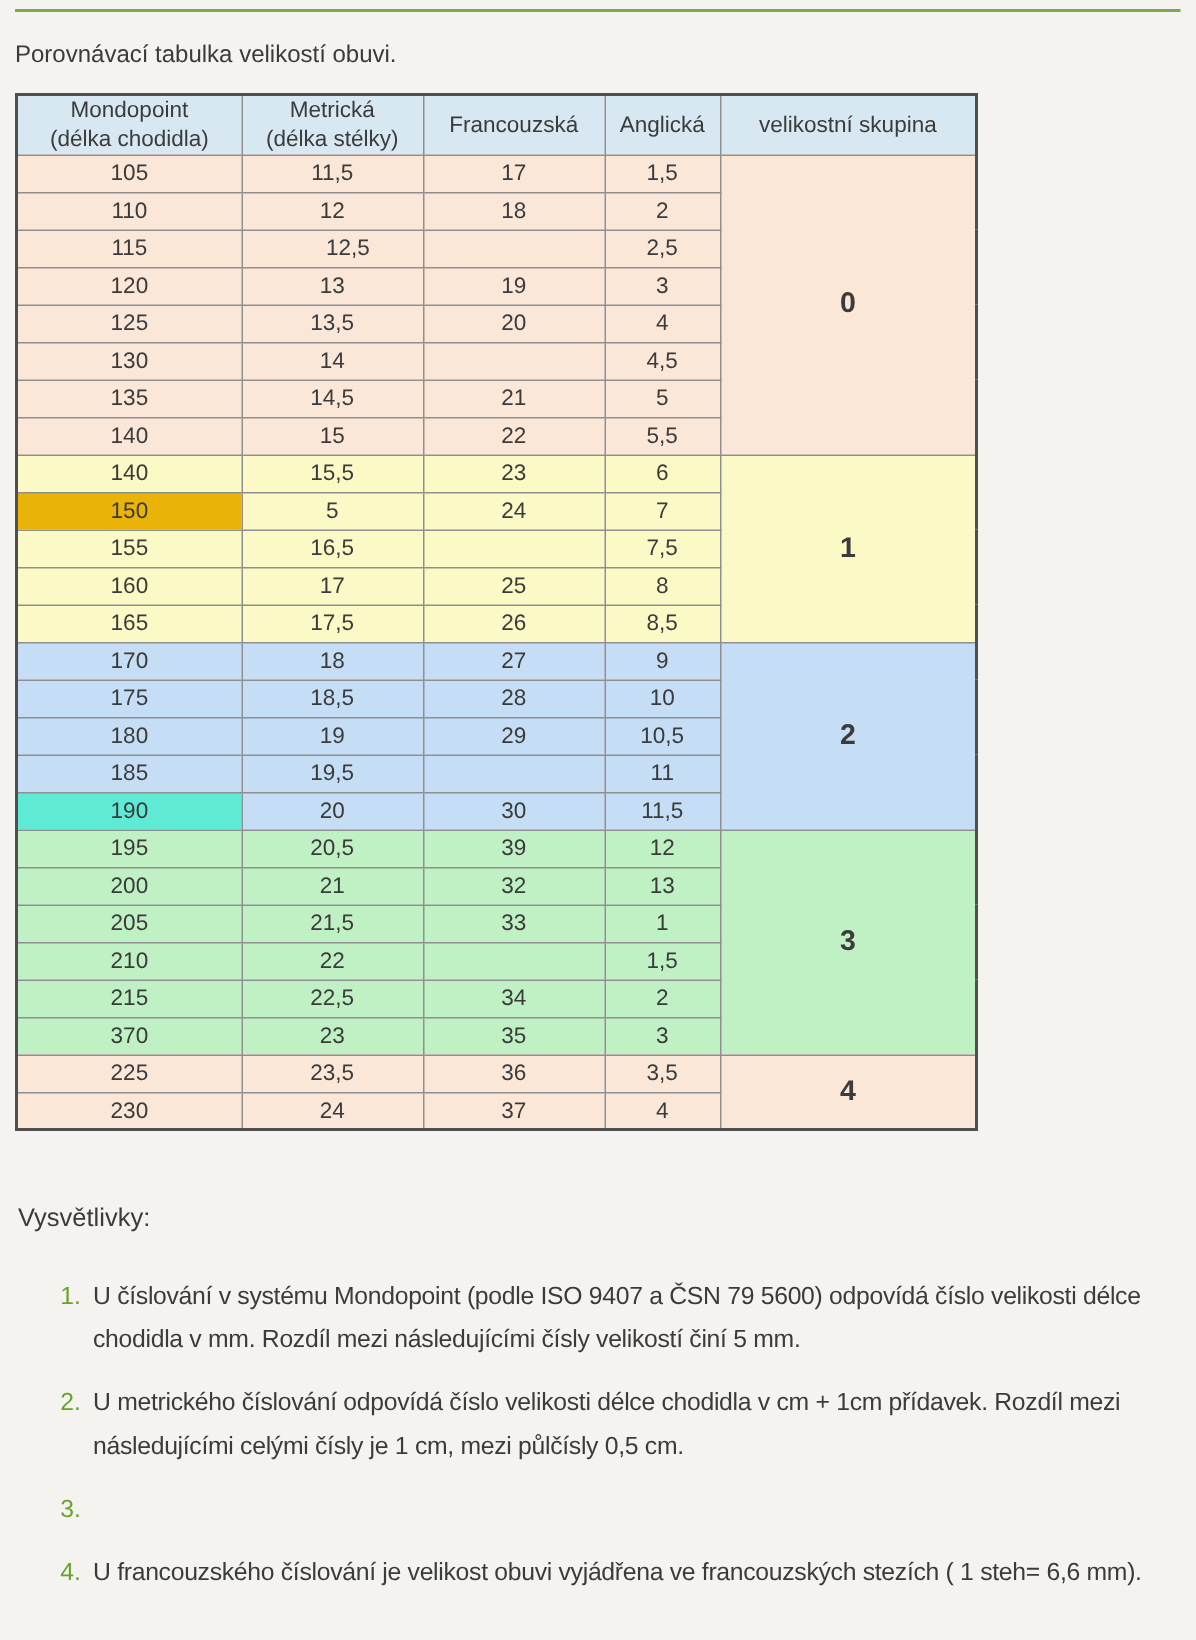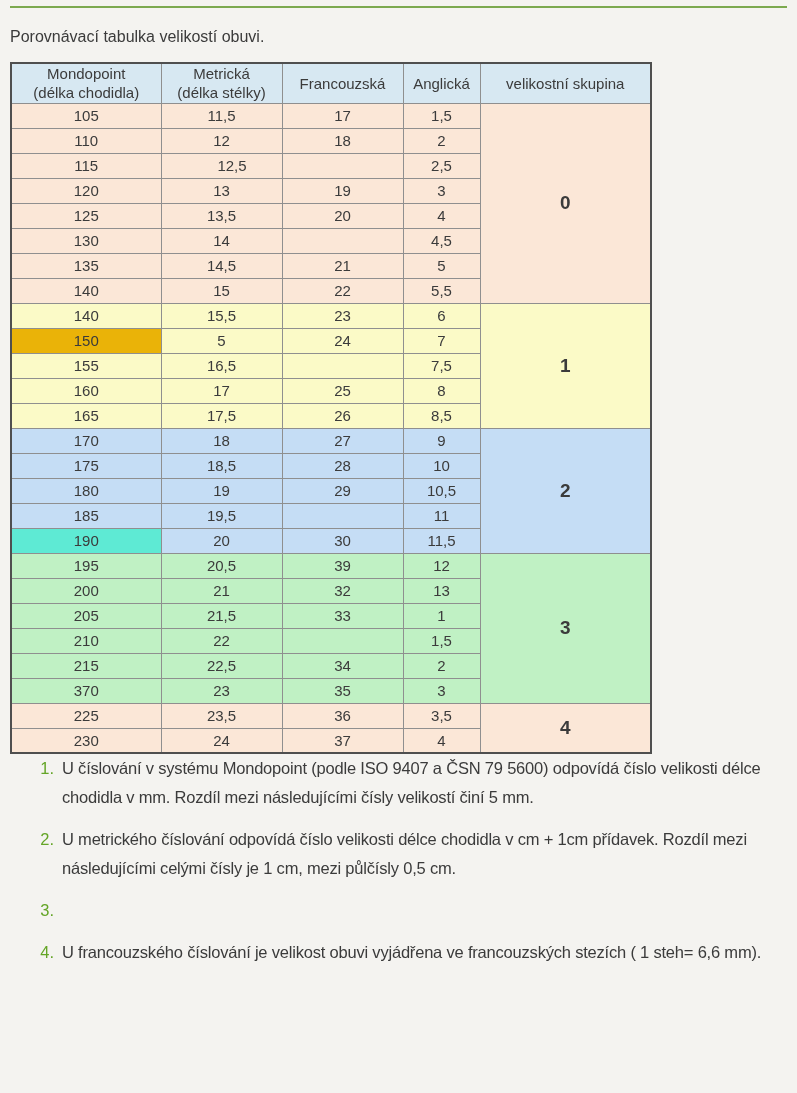--- a/index.html
+++ b/index.html
@@ -256,20 +256,21 @@
         </tr>
         <tr>
           <td style="background-color: rgb(251, 231, 215);">230</td>
           <td style="background-color: rgb(251, 231, 215);">24</td>
           <td style="background-color: rgb(251, 231, 215);">37</td>
           <td style="background-color: rgb(251, 231, 215);">4</td>
         </tr>
       </tbody>
   </table>
 
+  <p class="legend-heading">Vysvětlivky:</p>
   <div class="legend-list" id="legend-list">
       <div class="legend-item">
         <span class="legend-num">1.</span>
         <span class="legend-text">U číslování v systému Mondopoint (podle ISO 9407 a ČSN 79 5600) odpovídá číslo velikosti délce chodidla v mm. Rozdíl mezi následujícími čísly velikostí činí 5 mm.</span>
       </div>
       <div class="legend-item">
         <span class="legend-num">2.</span>
         <span class="legend-text">U metrického číslování odpovídá číslo velikosti délce chodidla v cm + 1cm přídavek. Rozdíl mezi následujícími celými čísly je 1 cm, mezi půlčísly 0,5 cm.</span>
       </div>
       <div class="legend-item">

